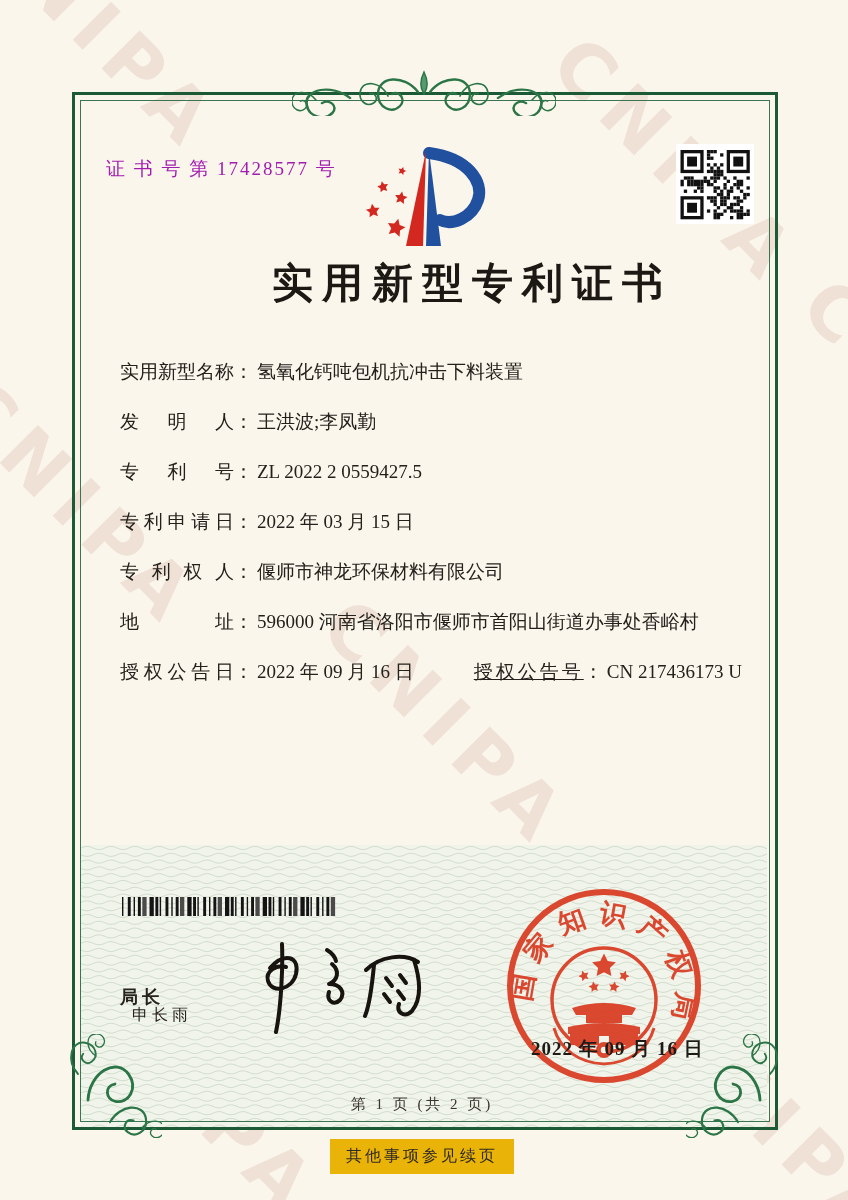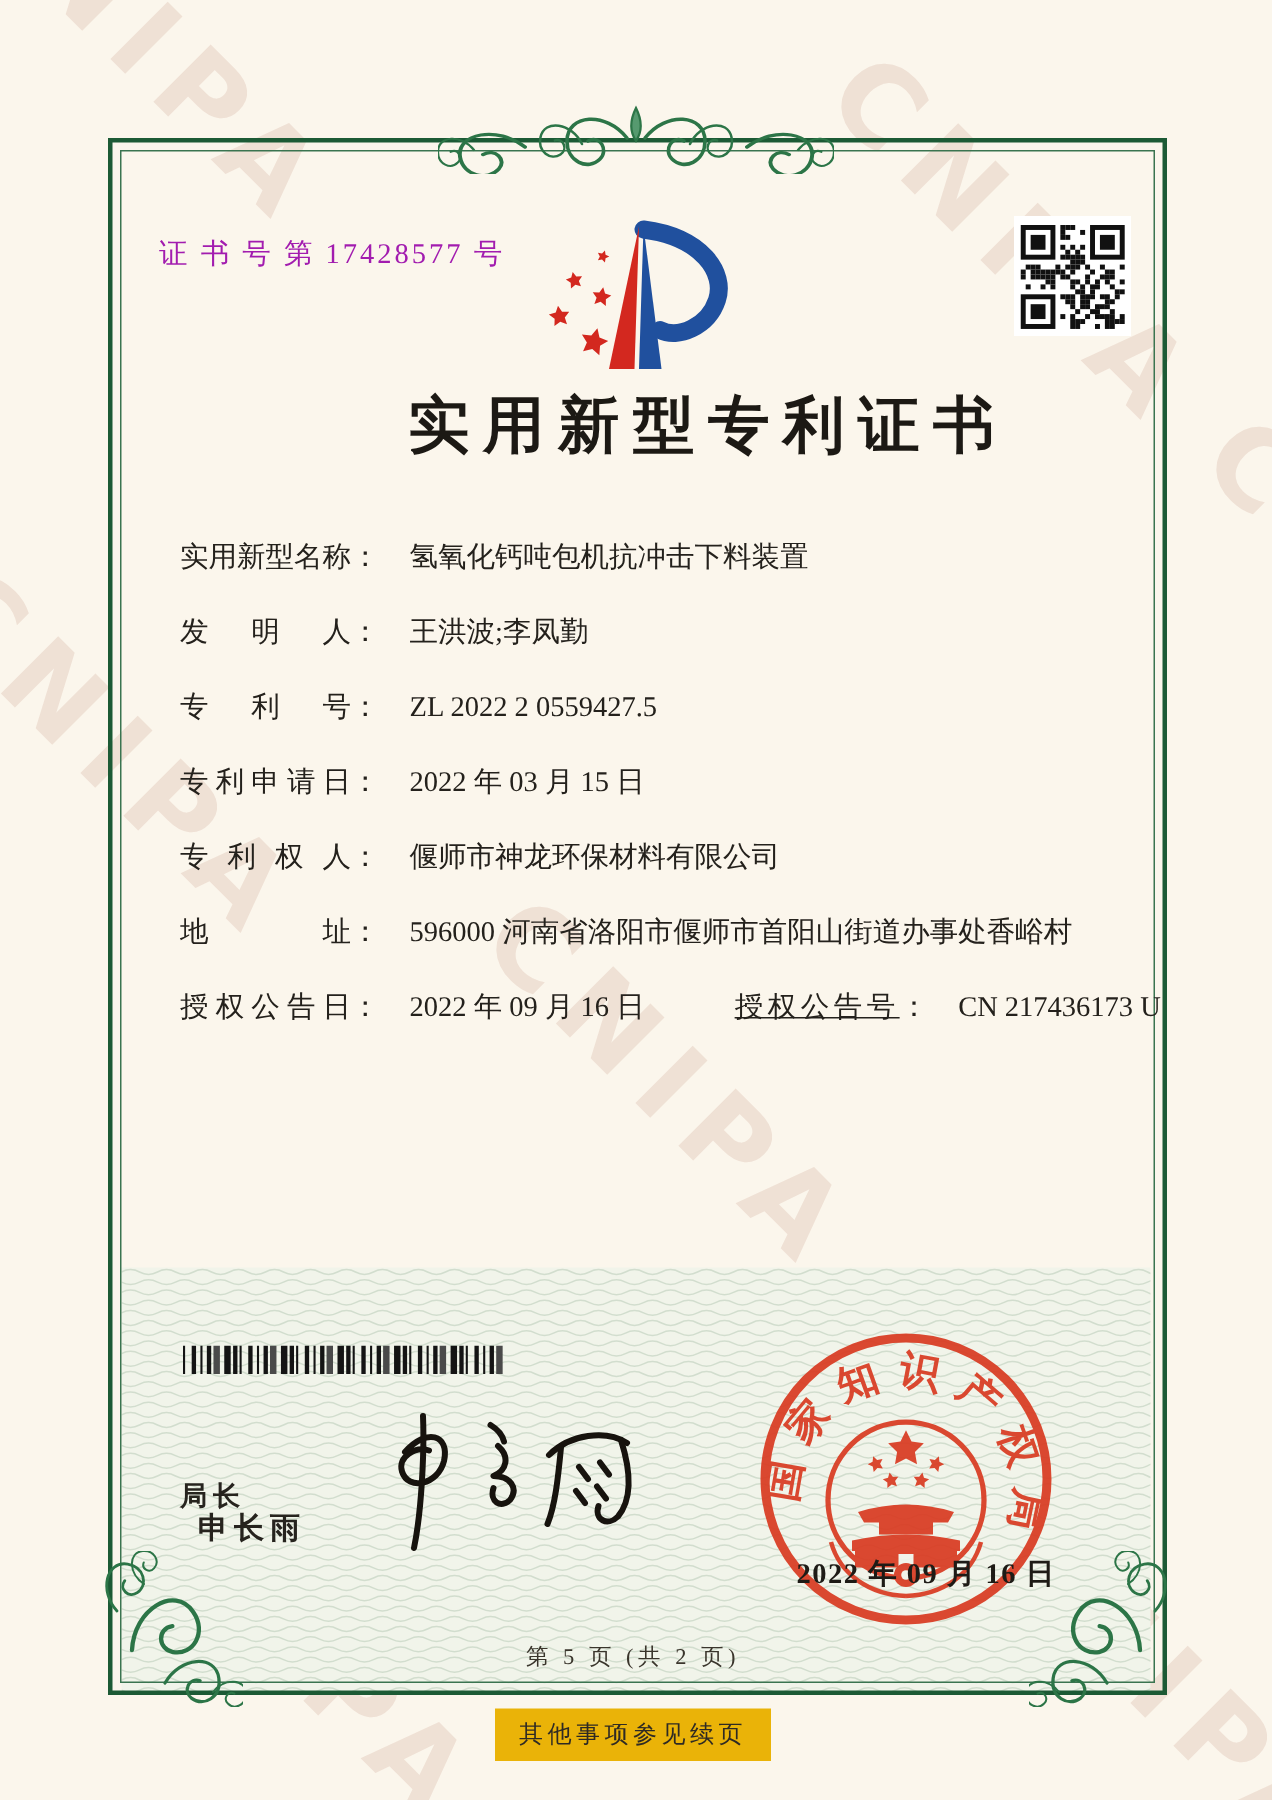--- a/index.html
+++ b/index.html
@@ -19,33 +19,33 @@
   
   .certno{position:absolute;left:106px;top:156px;font-size:19px;letter-spacing:2px;color:#a21caf;}
   .qrbox{position:absolute;left:676px;top:144px;width:78px;height:80px;background:#fff;}
   .title{position:absolute;left:72px;top:256px;width:800px;text-align:center;font-size:41px;
          font-weight:700;letter-spacing:9px;color:#1c1914;}
   
   .fields{position:absolute;left:120px;top:360px;display:flex;flex-direction:column;gap:27px;
           font-size:19px;line-height:23px;color:#24211c;}
   .frow{white-space:nowrap;}
   .flabel{display:inline-block;width:114px;text-align:justify;text-align-last:justify;vertical-align:bottom;}
-  .fvalue{margin-left:20px;}
+  .fvalue{margin-left:4px;}
   .grant2{margin-left:60px;letter-spacing:3px;text-decoration:underline;}
   
   .bodytext{position:absolute;left:120px;top:700px;width:620px;font-size:16.8px;line-height:29px;
             letter-spacing:.4px;color:#2e2a24;}
   .bodytext p{margin:0;text-indent:2em;}
   
   .barcode{position:absolute;left:122px;top:897px;}
   
   .sig-title{position:absolute;left:120px;top:969px;font-family:"Liberation Sans","DejaVu Sans",sans-serif;
              font-size:18px;font-weight:700;letter-spacing:4px;color:#26231e;margin-top:16px;}
   .sig-name{position:absolute;left:120px;top:1005px;font-family:"Liberation Sans","DejaVu Sans",sans-serif;
-            font-size:20px;font-weight:700;letter-spacing:4px;color:#26231e;padding-left:12px;}
+            font-size:16px;font-weight:400;letter-spacing:4px;color:#26231e;padding-left:12px;}
   .signature{position:absolute;left:232px;top:938px;}
   
   .seal{position:absolute;left:504px;top:886px;}
   .seal-date{position:absolute;left:531px;top:1036px;font-size:19px;letter-spacing:1px;color:#1e1b16;
              font-weight:600;white-space:nowrap;}
   
   .pageinfo{position:absolute;left:72px;top:1095px;width:700px;text-align:center;font-size:15px;
             letter-spacing:3px;color:#3a352c;}
   .contnote{position:absolute;left:330px;top:1139px;background:#eab308;padding:7px 16px;
             font-size:16px;letter-spacing:3px;color:#2e2a24;}
@@ -408,16 +408,16 @@
         <rect x="95" y="150" width="10" height="9" fill="#f1f4ea"></rect>
         <circle cx="100" cy="164" r="8"></circle>
         <circle cx="100" cy="164" r="3.2" fill="#f1f4ea"></circle>
         <path d="M50 142 C56 164 76 177 100 178" fill="none" stroke="#d93a21" stroke-width="3"></path>
         <path d="M150 142 C144 164 124 177 100 178" fill="none" stroke="#d93a21" stroke-width="3"></path>
       </g>
     </g>
   </svg>
   <div class="seal-date">2022 年 09 月 16 日</div>
 
-  <div class="pageinfo">第 5 页 (共 2 页)</div>
+  <div class="pageinfo">第 1 页 (共 2 页)</div>
   <div class="contnote">其他事项参见续页</div>
 
 </div>
 
 </body></html>

